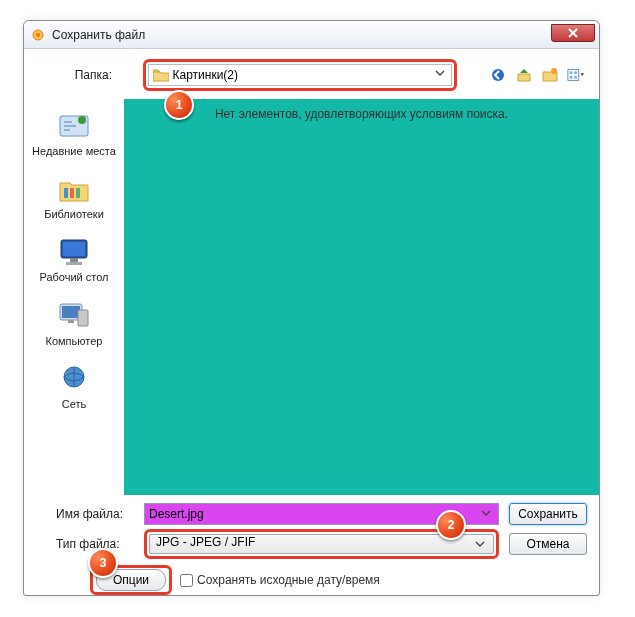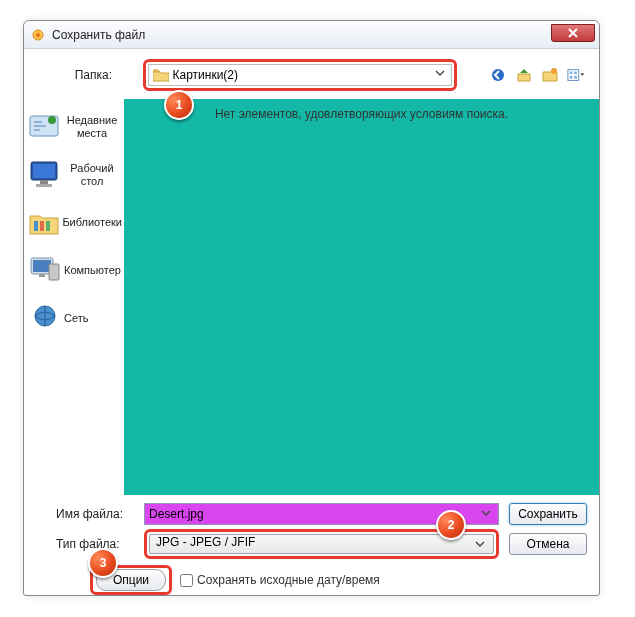--- a/index.html
+++ b/index.html
@@ -34,21 +34,21 @@
   flex: 1; height: 22px; background: #fff; border: 1px solid #bcbcbc;
   display: flex; align-items: center; padding: 0 18px 0 4px; position: relative;
 }
 .folder-ico { width: 16px; height: 14px; margin-right: 4px; }
 .folder-combo .dd { position: absolute; right: 4px; top: 3px; }
 .nav-icons { display: flex; gap: 8px; margin-left: 10px; }
 .nav-icons span { width: 18px; height: 18px; display:flex; align-items:center; justify-content:center; }
 
 .body-row { display: flex; height: 396px; }
 .sidebar { width: 100px; padding: 6px 2px; }
-.place { display: flex; flex-direction: row; align-items: center; margin: 4px 0 14px 0; }
+.place { display: flex; flex-direction: column; align-items: center; margin: 4px 0 14px 0; }
 .place .pic { width: 38px; height: 34px; display:flex; align-items:center; justify-content:center; }
 .place .plabel { text-align: center; font-size: 11px; color: #222; margin-top: 2px; line-height: 1.2; }
 .filearea { flex: 1; background: #14b8a6; border-left: 0; padding: 8px 12px; color: #333; }
 .filearea .empty { text-align: center; color: #333; }
 
 .bottom { padding: 4px 12px 10px 12px; }
 .brow { display: flex; align-items: center; margin: 4px 0; }
 .brow .blbl { width: 108px; text-align: left; padding-left: 20px; color: #222; }
 .fname-wrap { flex: 1; display: flex; align-items: center; position: relative; }
 .fname-input {
@@ -174,38 +174,38 @@
               <rect x="4" y="6" width="28" height="20" rx="2" fill="#cfe3f5" stroke="#6a94c0"></rect>
               <path d="M8 12 L16 12 M8 16 L20 16 M8 20 L14 20" stroke="#5080b0"></path>
               <circle cx="26" cy="10" r="4" fill="#3a9a3a"></circle>
             </svg>
           </div>
         <div class="plabel">Недавние места</div>
       </div>
       <div class="place">
         <div class="pic">
             <svg width="36" height="32" viewBox="0 0 36 32">
+              <path d="M4 10 L14 10 L16 12 L32 12 L32 28 L4 28 Z" fill="#f6d47a" stroke="#caa53a"></path>
+              <rect x="8" y="15" width="4" height="10" fill="#4a90d0"></rect>
+              <rect x="14" y="15" width="4" height="10" fill="#e06a4a"></rect>
+              <rect x="20" y="15" width="4" height="10" fill="#5ab070"></rect>
+            </svg>
+          </div>
+        <div class="plabel">Библиотеки</div>
+      </div>
+      <div class="place">
+        <div class="pic">
+            <svg width="36" height="32" viewBox="0 0 36 32">
               <rect x="5" y="4" width="26" height="18" rx="2" fill="#2a5aa8" stroke="#1a3a70"></rect>
               <rect x="7" y="6" width="22" height="14" fill="#3a78d8"></rect>
               <rect x="14" y="22" width="8" height="4" fill="#888"></rect>
               <rect x="10" y="26" width="16" height="3" fill="#aaa"></rect>
             </svg>
           </div>
         <div class="plabel">Рабочий стол</div>
-      </div>
-      <div class="place">
-        <div class="pic">
-            <svg width="36" height="32" viewBox="0 0 36 32">
-              <path d="M4 10 L14 10 L16 12 L32 12 L32 28 L4 28 Z" fill="#f6d47a" stroke="#caa53a"></path>
-              <rect x="8" y="15" width="4" height="10" fill="#4a90d0"></rect>
-              <rect x="14" y="15" width="4" height="10" fill="#e06a4a"></rect>
-              <rect x="20" y="15" width="4" height="10" fill="#5ab070"></rect>
-            </svg>
-          </div>
-        <div class="plabel">Библиотеки</div>
       </div>
       <div class="place">
         <div class="pic">
             <svg width="36" height="32" viewBox="0 0 36 32">
               <rect x="4" y="4" width="22" height="16" rx="2" fill="#d0dce8" stroke="#7a94b0"></rect>
               <rect x="6" y="6" width="18" height="12" fill="#4a80c0"></rect>
               <rect x="12" y="20" width="6" height="3" fill="#999"></rect>
               <rect x="22" y="10" width="10" height="16" rx="1" fill="#c8c8c8" stroke="#888"></rect>
             </svg>
           </div>

